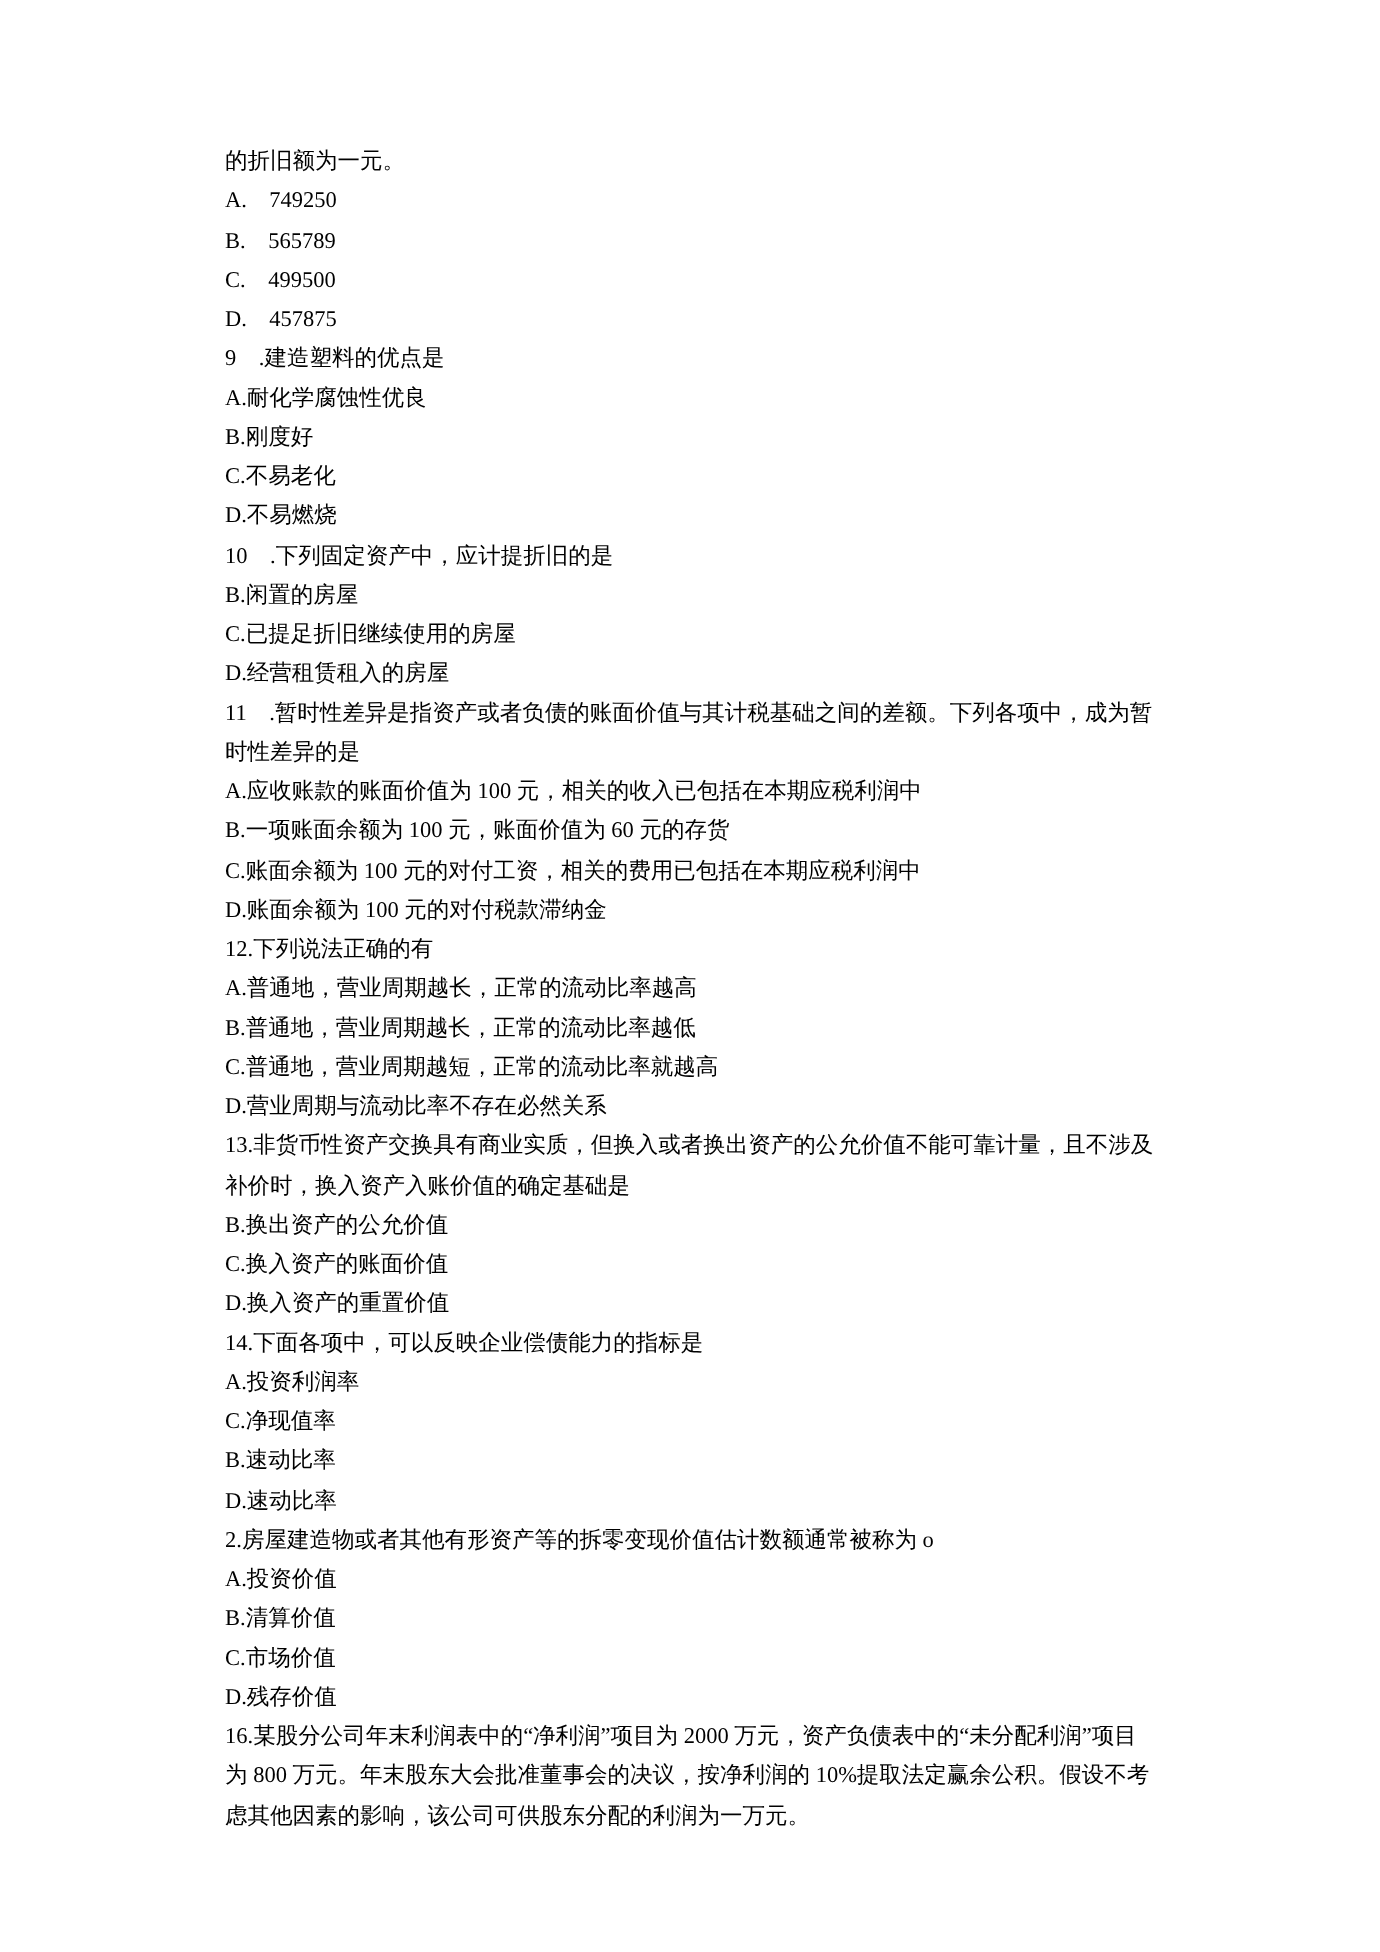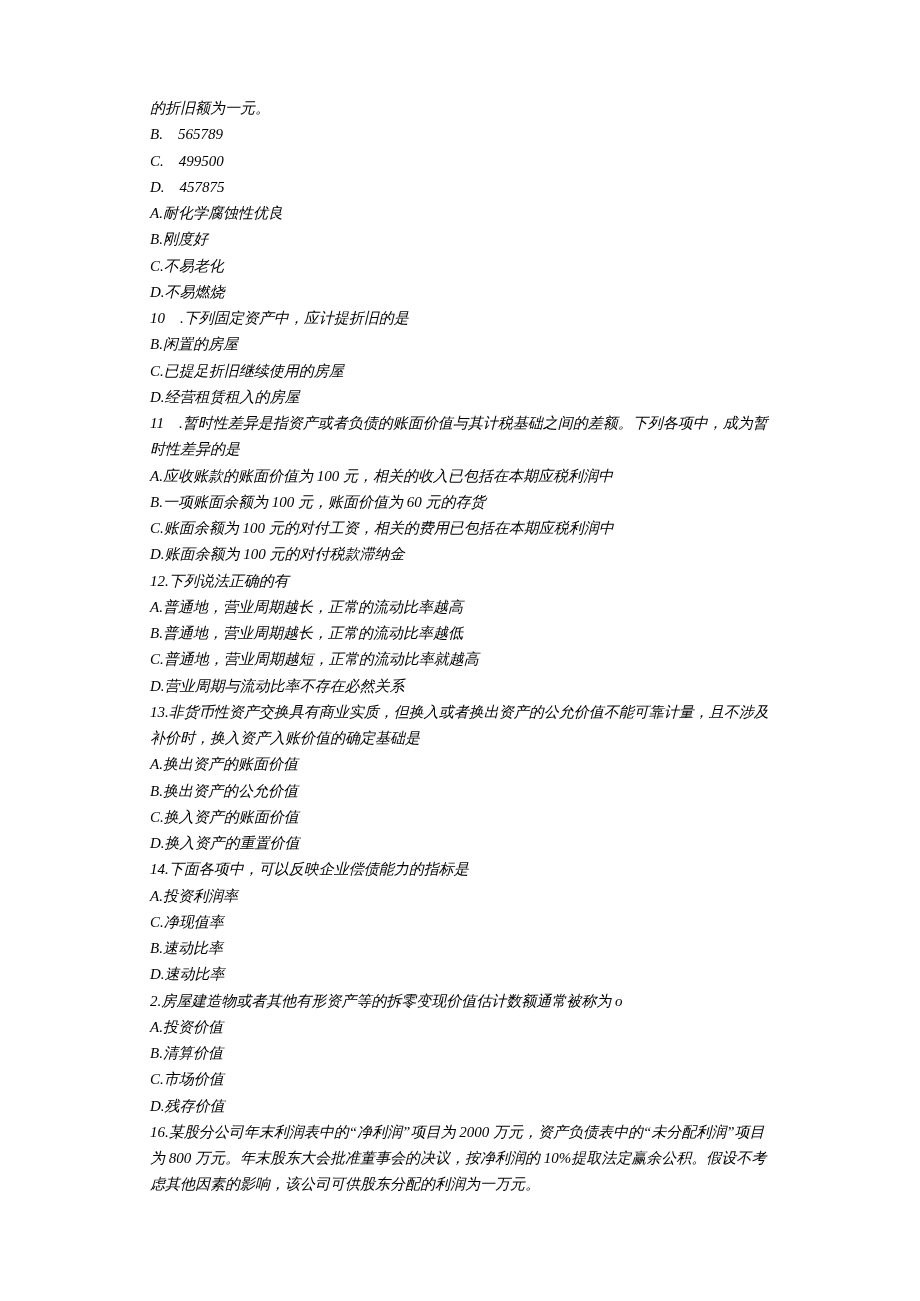--- a/index.html
+++ b/index.html
@@ -12,51 +12,51 @@
     line-height: 1.75;
   }
   .page {
     width: 920px;
     min-height: 1301px;
     padding: 95px 150px 100px 150px;
     box-sizing: border-box;
   }
   .line {
     white-space: pre-wrap;
-    font-style: italic;
   }
 </style>
 </head>
 <body>
 
 <div class="page">
   <div class="line">的折旧额为一元。</div>
+  <div class="line">A.    749250</div>
   <div class="line">B.    565789</div>
   <div class="line">C.    499500</div>
   <div class="line">D.    457875</div>
+  <div class="line">9    .建造塑料的优点是</div>
   <div class="line">A.耐化学腐蚀性优良</div>
   <div class="line">B.刚度好</div>
   <div class="line">C.不易老化</div>
   <div class="line">D.不易燃烧</div>
   <div class="line">10    .下列固定资产中，应计提折旧的是</div>
   <div class="line">B.闲置的房屋</div>
   <div class="line">C.已提足折旧继续使用的房屋</div>
   <div class="line">D.经营租赁租入的房屋</div>
   <div class="line">11    .暂时性差异是指资产或者负债的账面价值与其计税基础之间的差额。下列各项中，成为暂时性差异的是</div>
   <div class="line">A.应收账款的账面价值为 100 元，相关的收入已包括在本期应税利润中</div>
   <div class="line">B.一项账面余额为 100 元，账面价值为 60 元的存货</div>
   <div class="line">C.账面余额为 100 元的对付工资，相关的费用已包括在本期应税利润中</div>
   <div class="line">D.账面余额为 100 元的对付税款滞纳金</div>
   <div class="line">12.下列说法正确的有</div>
   <div class="line">A.普通地，营业周期越长，正常的流动比率越高</div>
   <div class="line">B.普通地，营业周期越长，正常的流动比率越低</div>
   <div class="line">C.普通地，营业周期越短，正常的流动比率就越高</div>
   <div class="line">D.营业周期与流动比率不存在必然关系</div>
   <div class="line">13.非货币性资产交换具有商业实质，但换入或者换出资产的公允价值不能可靠计量，且不涉及补价时，换入资产入账价值的确定基础是</div>
-  <div class="line">A.换出资产的账面价值</div>
   <div class="line">B.换出资产的公允价值</div>
   <div class="line">C.换入资产的账面价值</div>
   <div class="line">D.换入资产的重置价值</div>
   <div class="line">14.下面各项中，可以反映企业偿债能力的指标是</div>
   <div class="line">A.投资利润率</div>
   <div class="line">C.净现值率</div>
   <div class="line">B.速动比率</div>
   <div class="line">D.速动比率</div>
   <div class="line">2.房屋建造物或者其他有形资产等的拆零变现价值估计数额通常被称为 o</div>
   <div class="line">A.投资价值</div>

